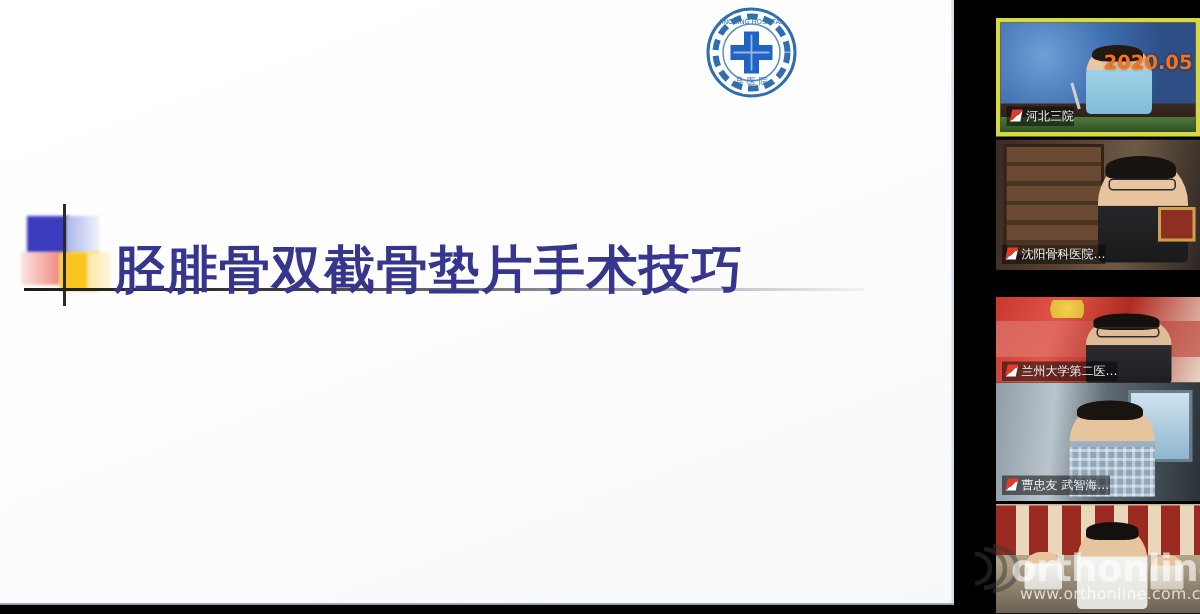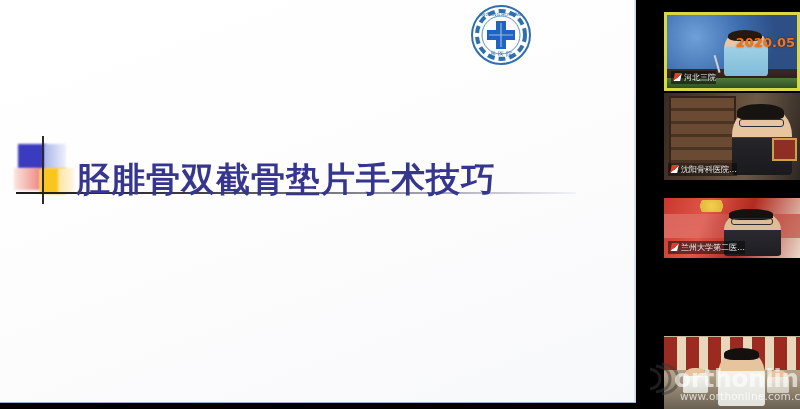--- a/index.html
+++ b/index.html
@@ -349,20 +349,29 @@
       <div class="tile-video v3">
         <div class="v3-emb"></div>
         <div class="v3-sweep"></div>
         <div class="v3-person"></div>
         <div class="v3-hair"></div>
         <div class="v3-glass"></div>
       </div>
       <div class="tile-label">兰州大学第二医…</div>
     </div>
 
+    <div class="tile" style="top:255px; height:79px;">
+      <div class="tile-video v4">
+        <div class="v4-win"></div>
+        <div class="v4-person"></div>
+        <div class="v4-plaid"></div>
+        <div class="v4-hair"></div>
+      </div>
+      <div class="tile-label">曹忠友 武智海…</div>
+    </div>
 
     <div class="tile" style="top:336px; height:73px;">
       <div class="tile-video v5">
         <div class="v5-banners"></div>
         <div class="v5-small1"></div>
         <div class="v5-small2"></div>
         <div class="v5-person"></div>
         <div class="v5-hair"></div>
       </div>
     </div>

